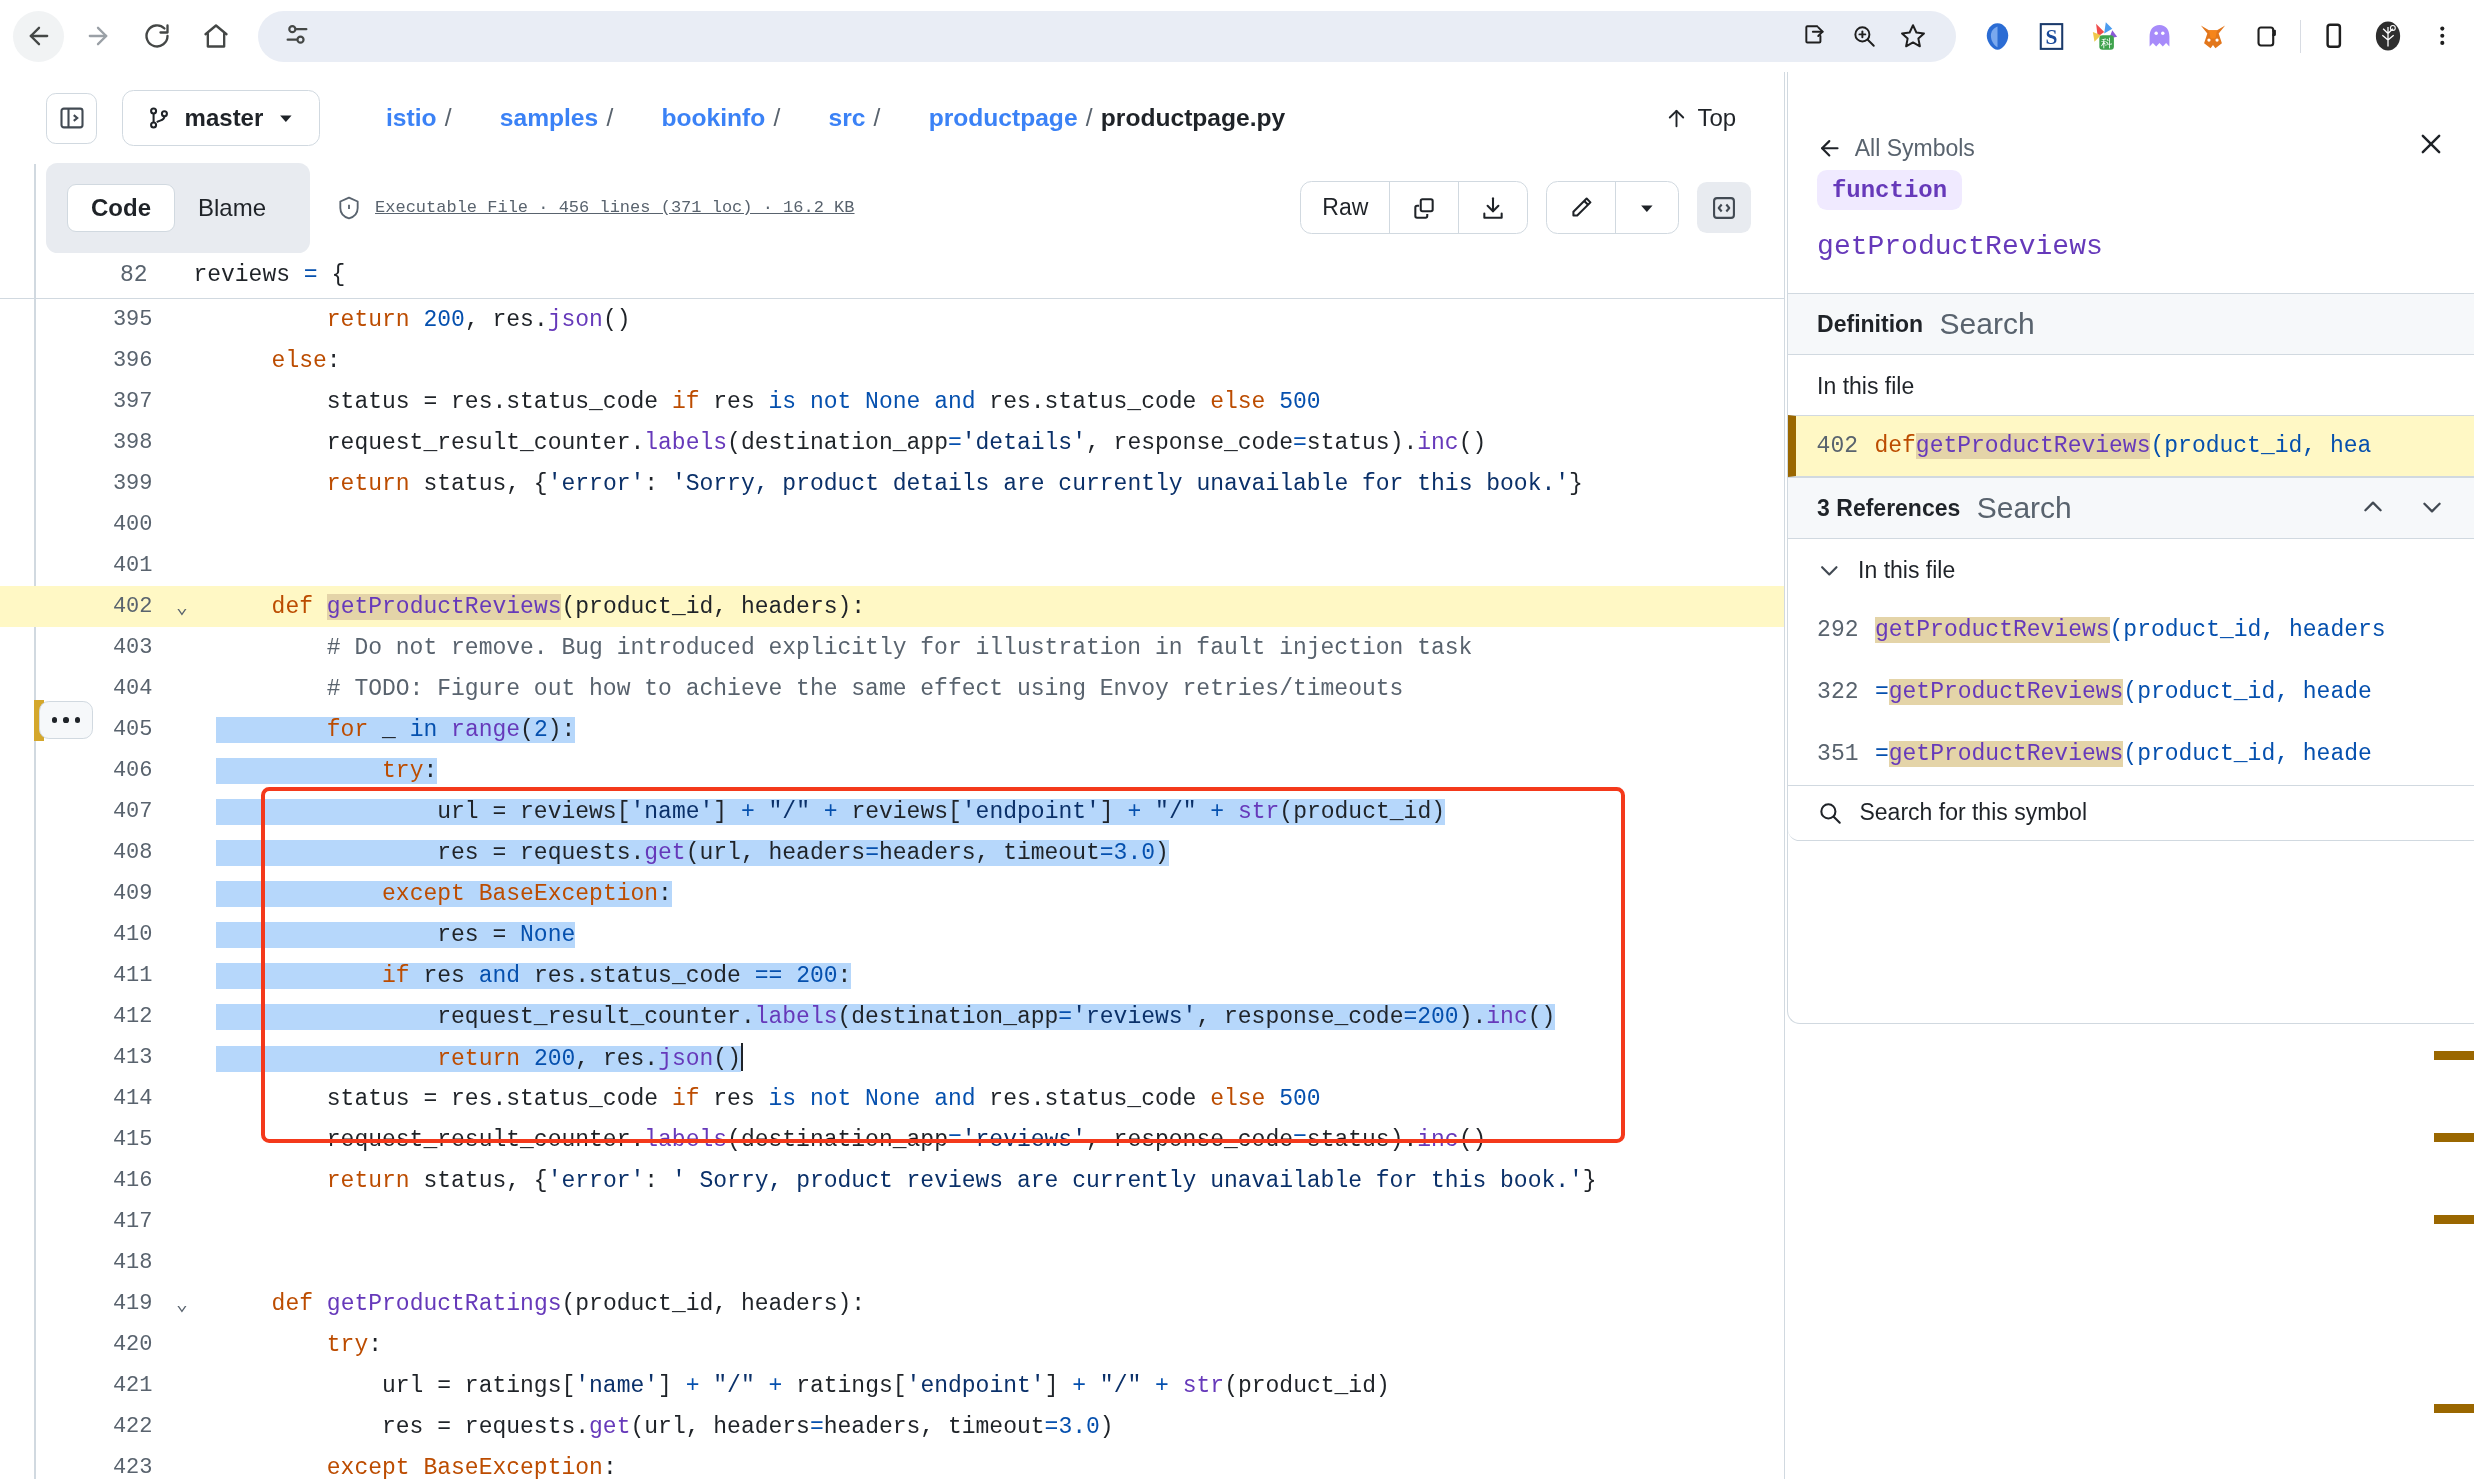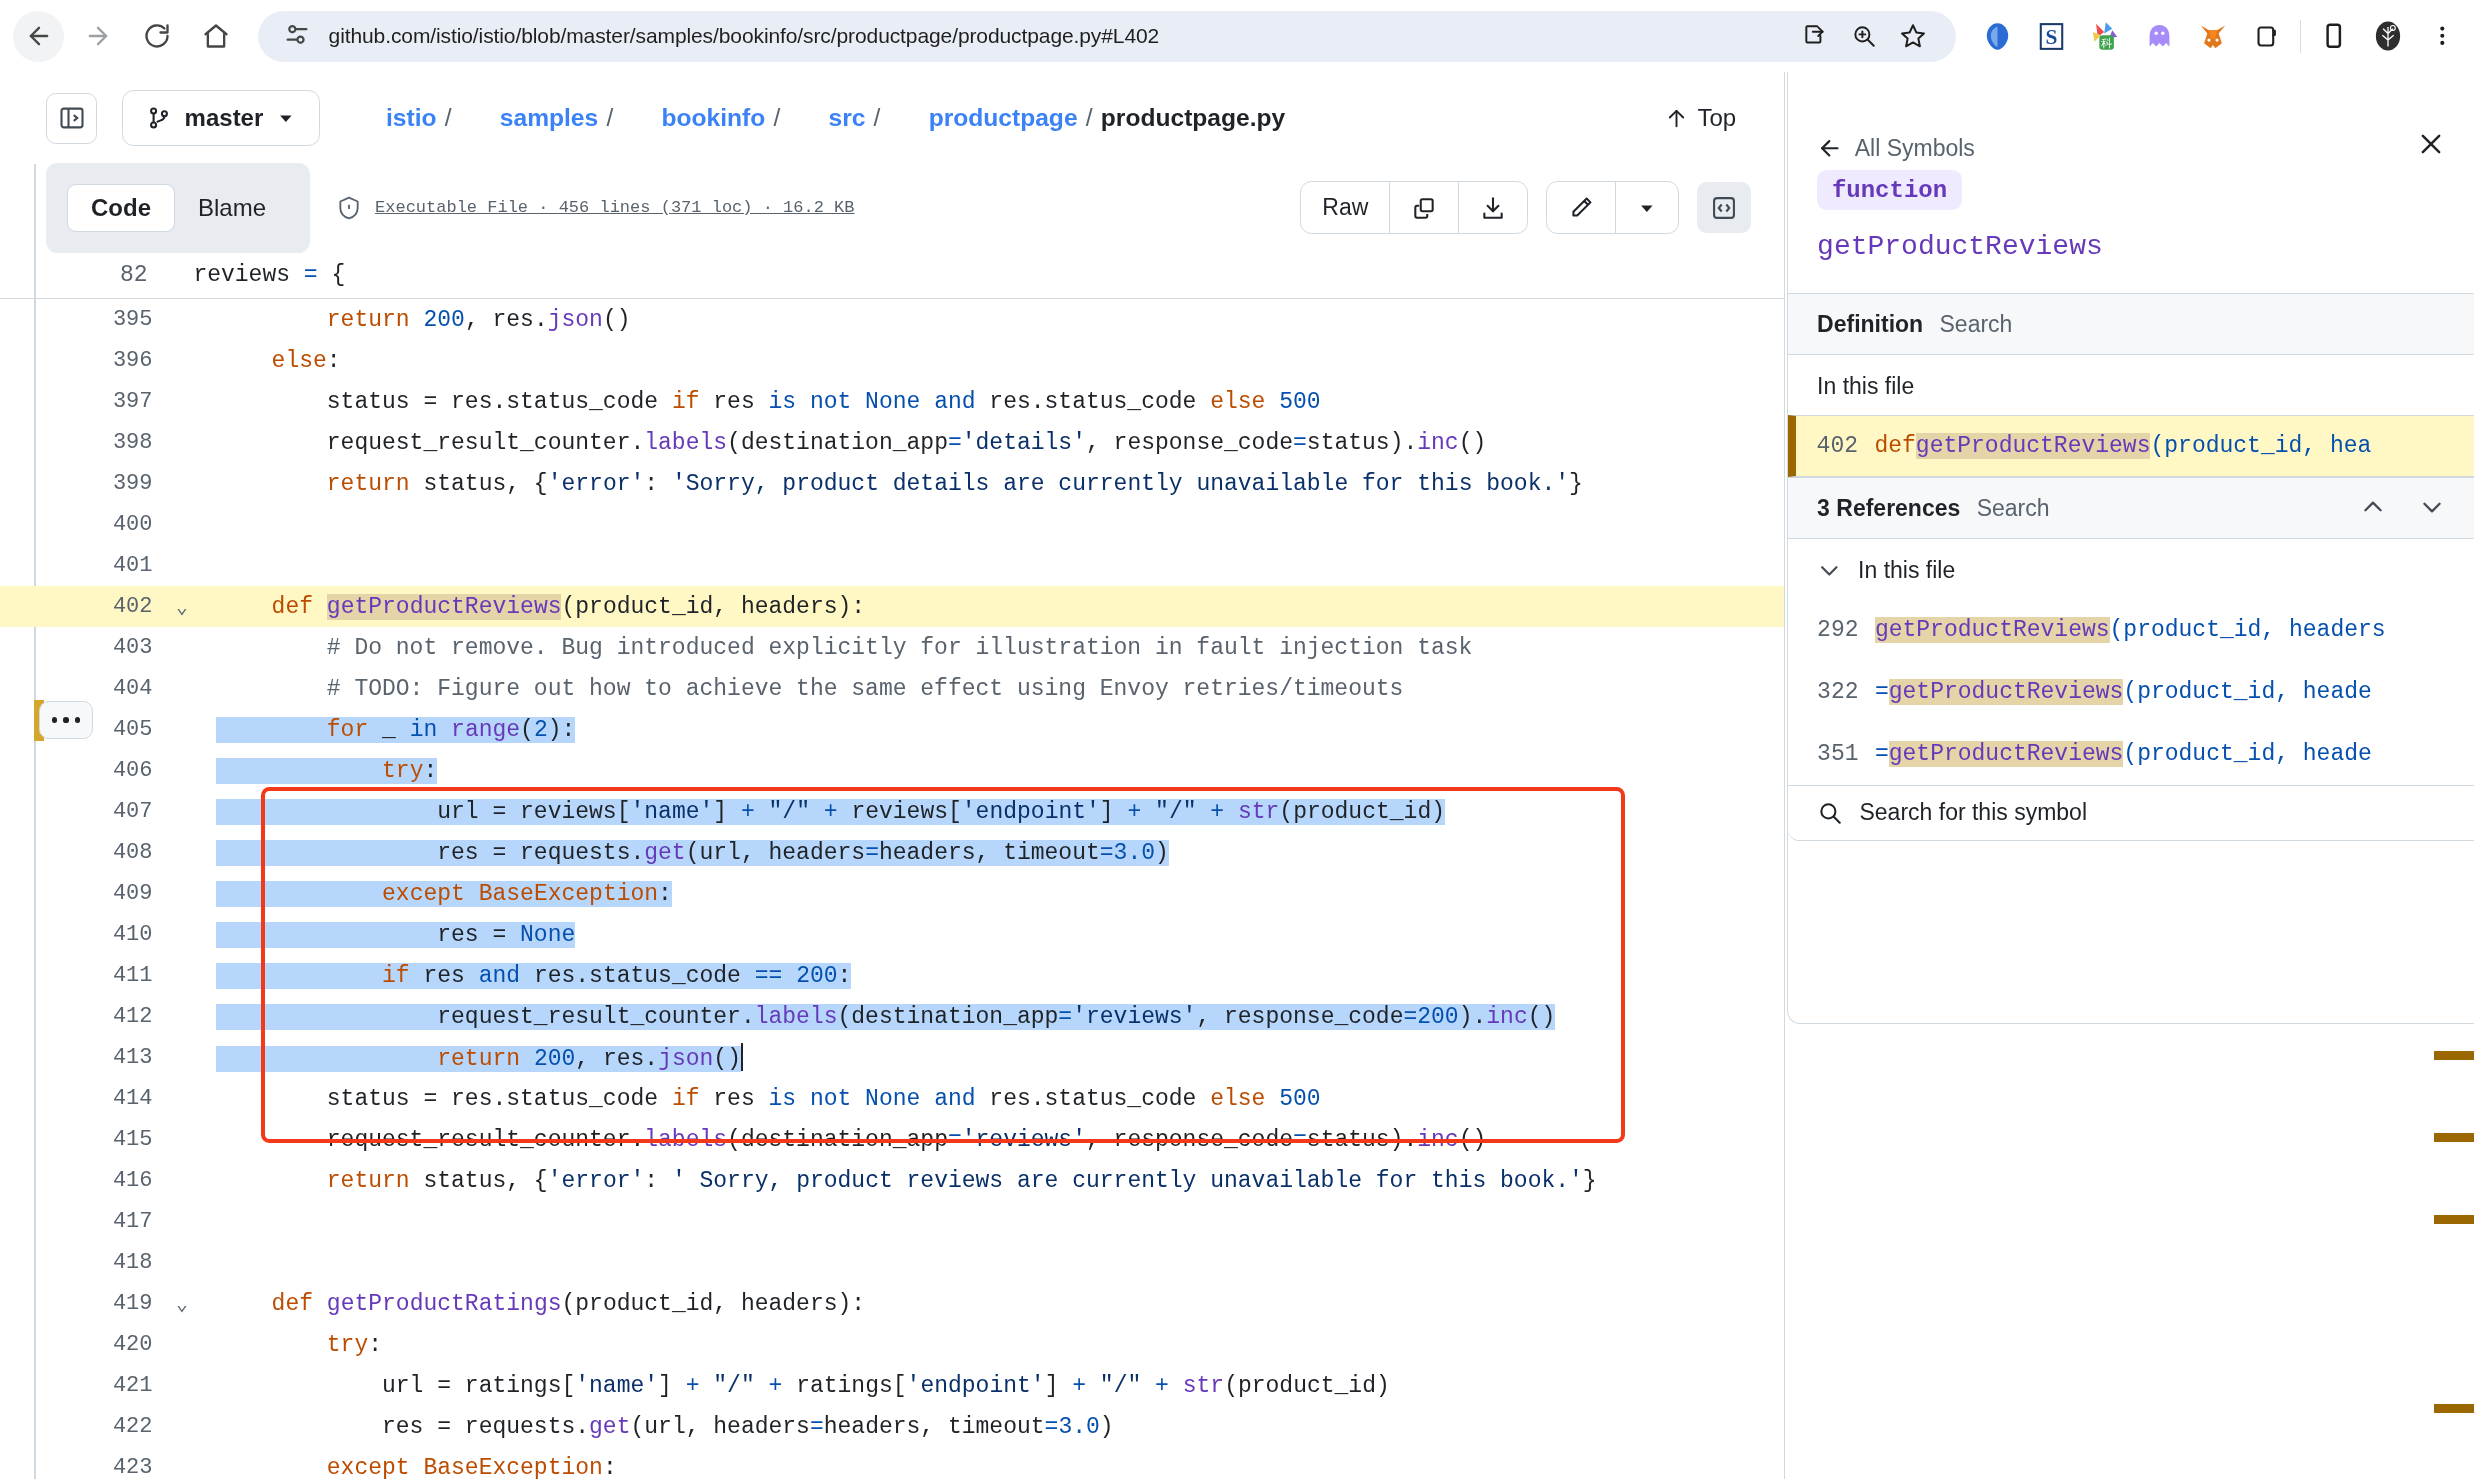--- a/index.html
+++ b/index.html
@@ -175,21 +175,21 @@
   }
   .sym-name {
     padding: 21px 29.5px 31px; font-family: "Liberation Mono", monospace;
     font-size: 28px; color: #6639ba;
   }
   .sym-bar {
     height: 62px; background: #f6f8fa; border-top: 1.6px solid #d1d9e0; border-bottom: 1.6px solid #d1d9e0;
     display: flex; align-items: center; padding: 0 29.5px; gap: 16.4px;
   }
   .sym-bar .b { font-size: 23px; font-weight: 700; color: #1f2328; }
-  .sym-bar .n { font-size: 23px; color: #59636e; }
+  .sym-bar .n { font-size: 30px; color: #59636e; }
   .sym-bar .chevs { margin-left: auto; display: flex; gap: 33px; align-items: center; }
   .sym-sub { padding: 18px 29.5px 14.8px; font-size: 23px; color: #1f2328; }
   .sym-sub.withchev { display: flex; align-items: center; gap: 16.4px; }
   .ref-row {
     height: 62px; display: flex; align-items: center; padding: 0 0 0 29.5px;
     font-family: "Liberation Mono", monospace; font-size: 23px; white-space: nowrap; overflow: hidden;
   }
   .ref-row .rl { color: #59636e; margin-right: 16.4px; }
   .def-row {
     background: #fff8c5; border-left: 8.2px solid #9a6700; border-top: 1.6px solid #d1d9e0; border-bottom: 1.6px solid #d1d9e0;
@@ -244,21 +244,20 @@
 
   <div class="omnibox">
     <span class="site-icon">
       <svg width="28" height="28" viewBox="0 0 24 24" fill="none" stroke="#444746" stroke-width="1.9" stroke-linecap="round">
           <circle cx="8" cy="7" r="2.6"></circle>
           <line x1="11.5" y1="7" x2="20" y2="7"></line>
           <circle cx="15" cy="16" r="2.6"></circle>
           <line x1="4" y1="16" x2="11.6" y2="16"></line>
         </svg>
     </span>
-    <span class="url" title="github.com/istio/istio/blob/master/samples/bookinfo/src/productpage/productpage.py#L402">github.com/istio/istio/blob/master/samples/bookinfo/src/productpage/productpage.py#L402</span>
     <span class="omni-right">
       <span class="ext-icon">
         <svg width="26" height="26" viewBox="0 0 24 24" fill="none" stroke="#1f1f1f" stroke-width="1.8" stroke-linecap="round" stroke-linejoin="round">
             <path d="M14 3H5a1 1 0 0 0-1 1v13a1 1 0 0 0 1 1h11a1 1 0 0 0 1-1v-5"></path>
             <polyline points="15 4 19 8 15 12"></polyline>
             <line x1="19" y1="8" x2="10" y2="8"></line>
           </svg>
       </span>
       <span class="ext-icon">
         <svg width="26" height="26" viewBox="0 0 24 24" fill="none" stroke="#1f1f1f" stroke-width="1.8" stroke-linecap="round">

